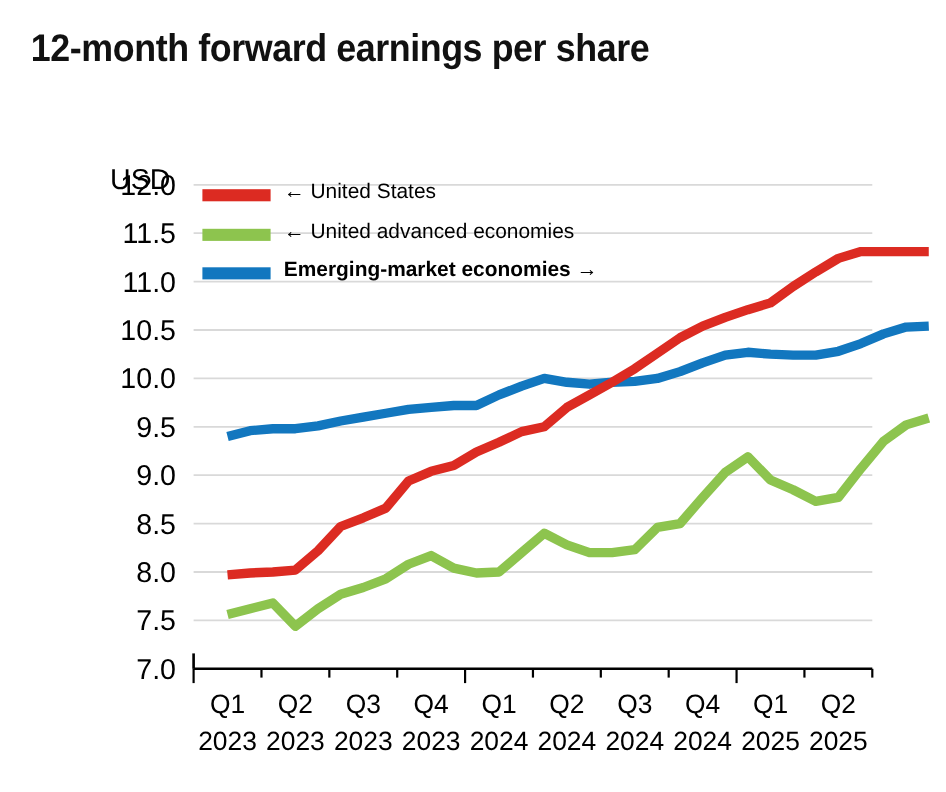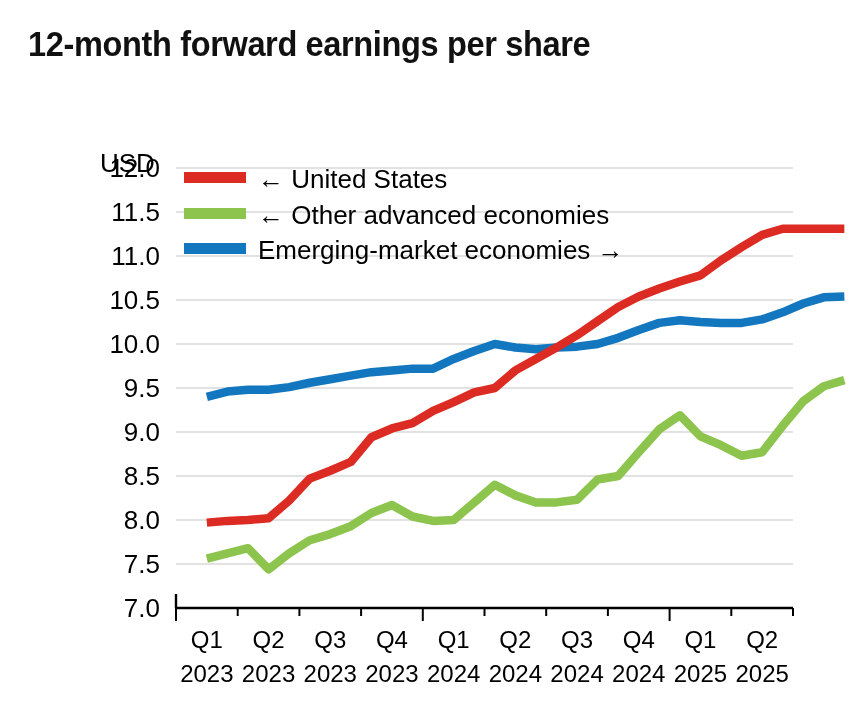--- a/index.html
+++ b/index.html
@@ -79,21 +79,21 @@
     stroke-linejoin: round;
     stroke-linecap: butt;
   }
   .legend-swatch {
     position: absolute;
     width: 62px;
     height: 11px;
   }
   .legend-text {
     position: absolute;
-    font-size: 26px;
+    font-size: 19px;
     color: #000000;
     white-space: nowrap;
   }
 </style>
 </head>
 <body>
 
 <div id="figure">
 
   <div id="chart-title">12-month forward earnings per share</div>
@@ -169,18 +169,18 @@
     <g id="axes-group">
       <line id="x-axis-line" class="axis-line" x1="176" x2="793" y1="608" y2="608"></line>
       <line id="y-axis-stub" class="axis-line" x1="176" x2="176" y1="608" y2="594"></line>
     </g>
   </svg>
 
   <div id="legend">
       <div class="legend-swatch" style="left: 184px; top: 172px; background: rgb(220, 43, 34);"></div>
       <div class="legend-text" style="left: 258px; top: 164px;">← United States</div>
       <div class="legend-swatch" style="left: 184px; top: 208px; background: rgb(141, 196, 78);"></div>
-      <div class="legend-text" style="left: 258px; top: 200px;">← Other advanced economies</div>
+      <div class="legend-text" style="left: 258px; top: 200px;">← United advanced economies</div>
       <div class="legend-swatch" style="left: 184px; top: 243px; background: rgb(18, 119, 191);"></div>
-      <div class="legend-text" style="left: 258px; top: 235px;">Emerging-market economies →</div>
+      <div class="legend-text" style="left: 258px; top: 235px; font-weight: bold;">Emerging-market economies →</div>
     </div>
 
 </div>
 
 </body></html>

